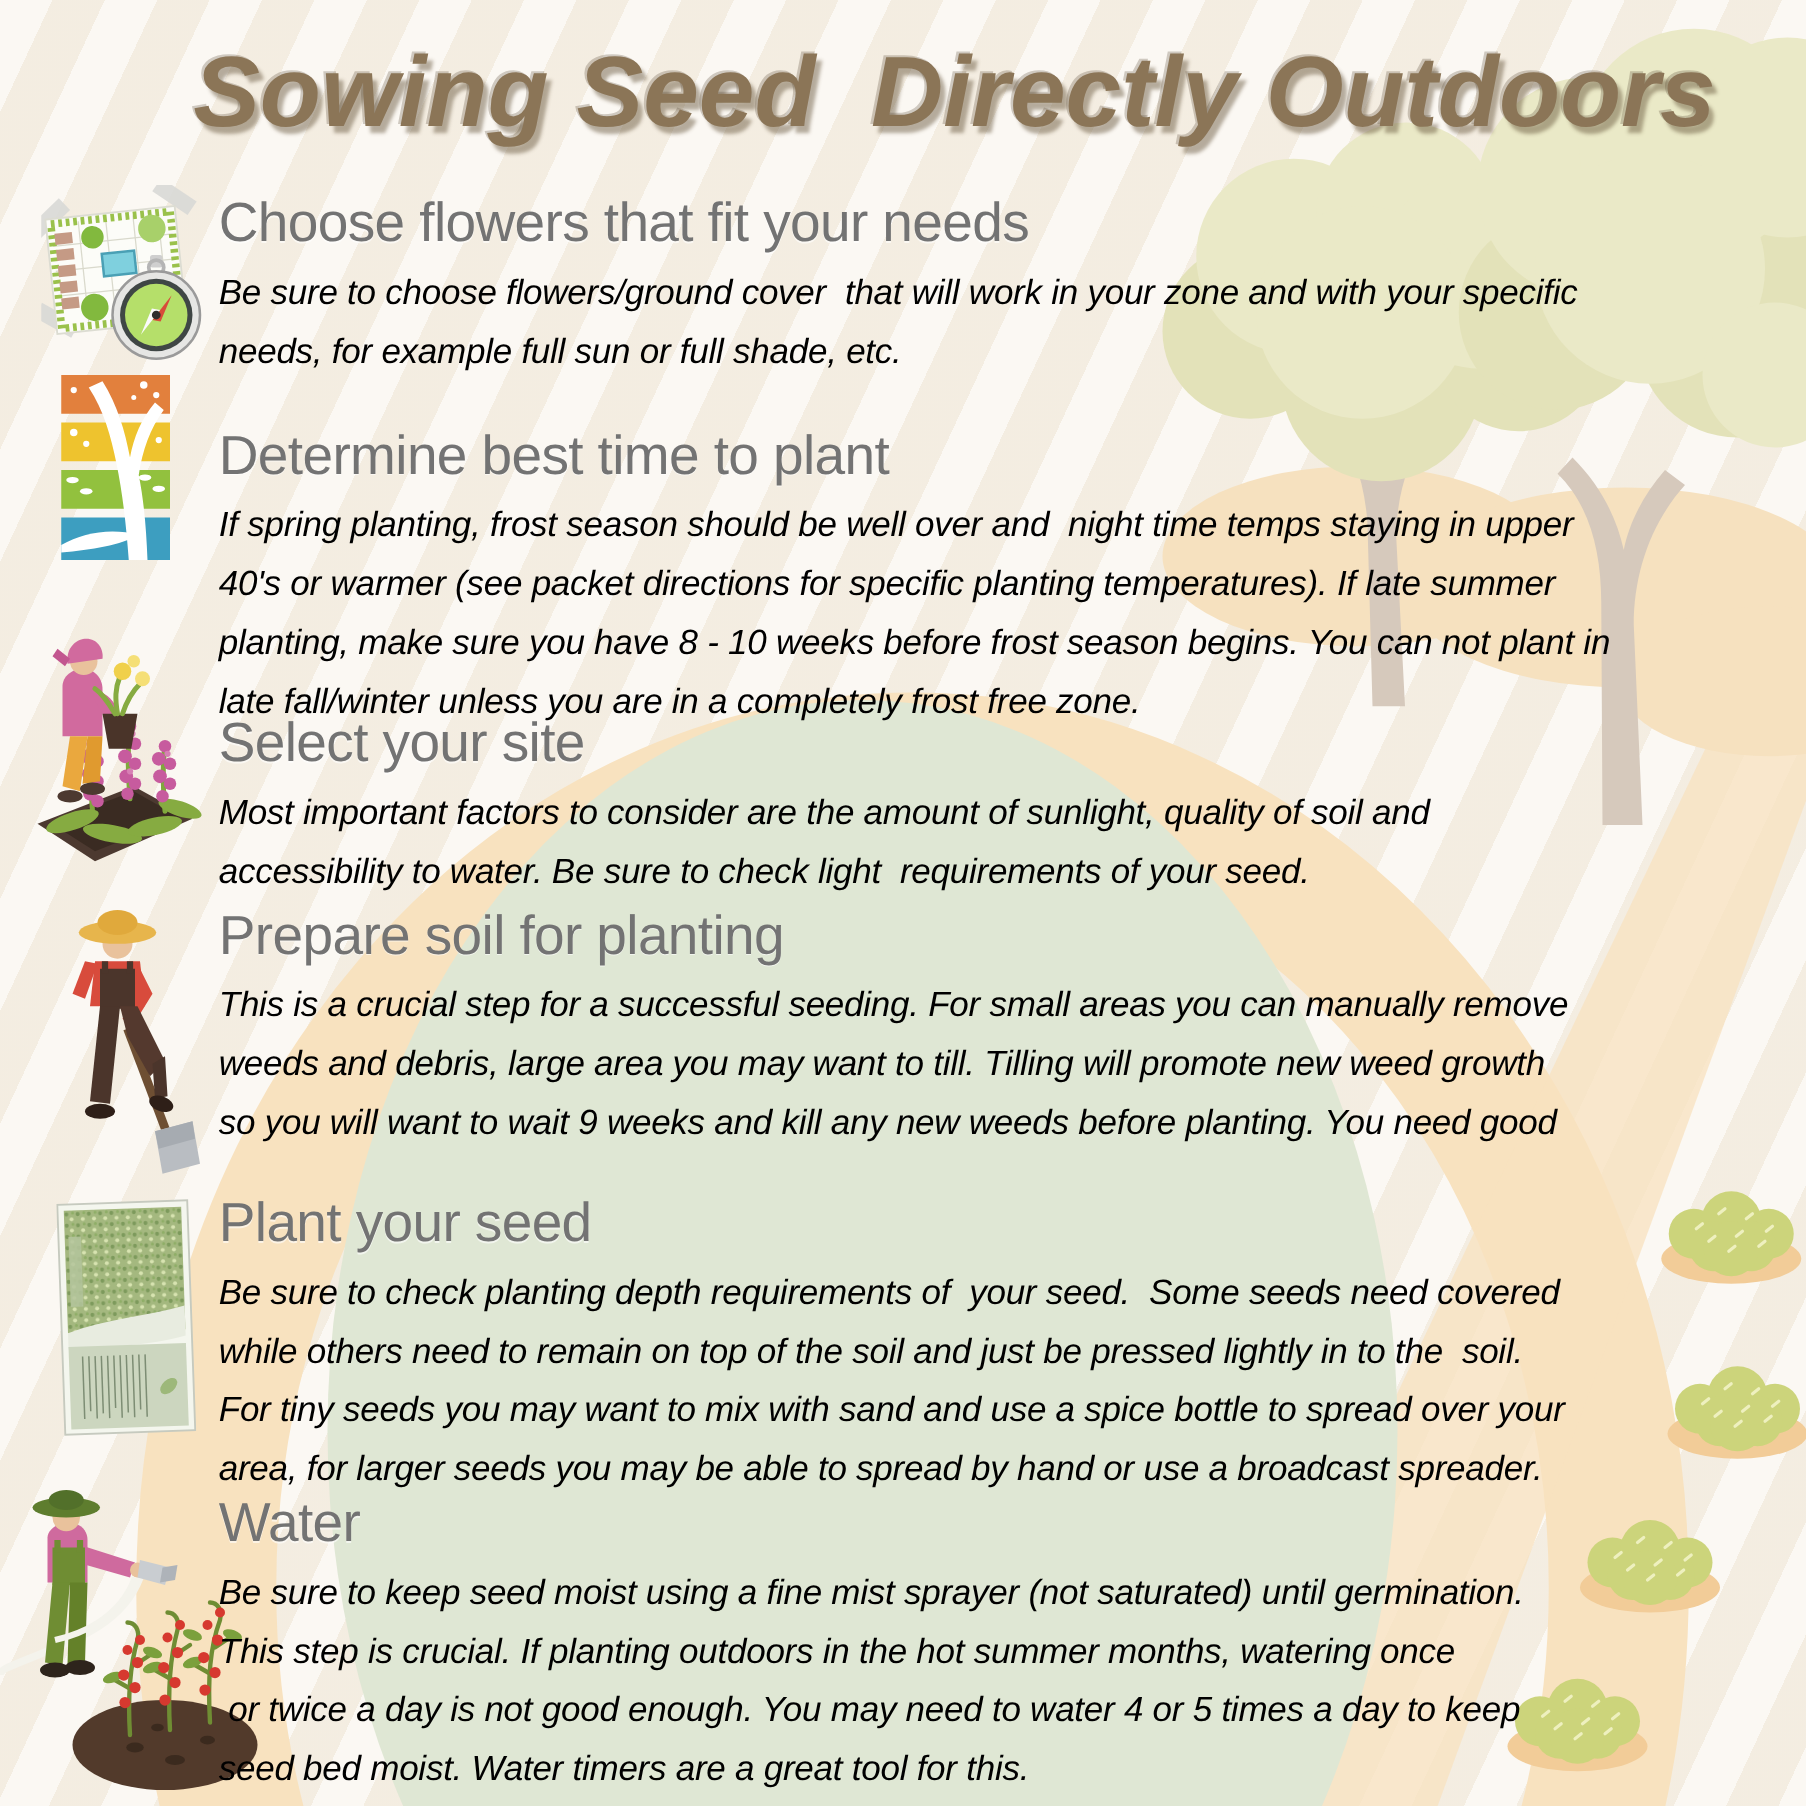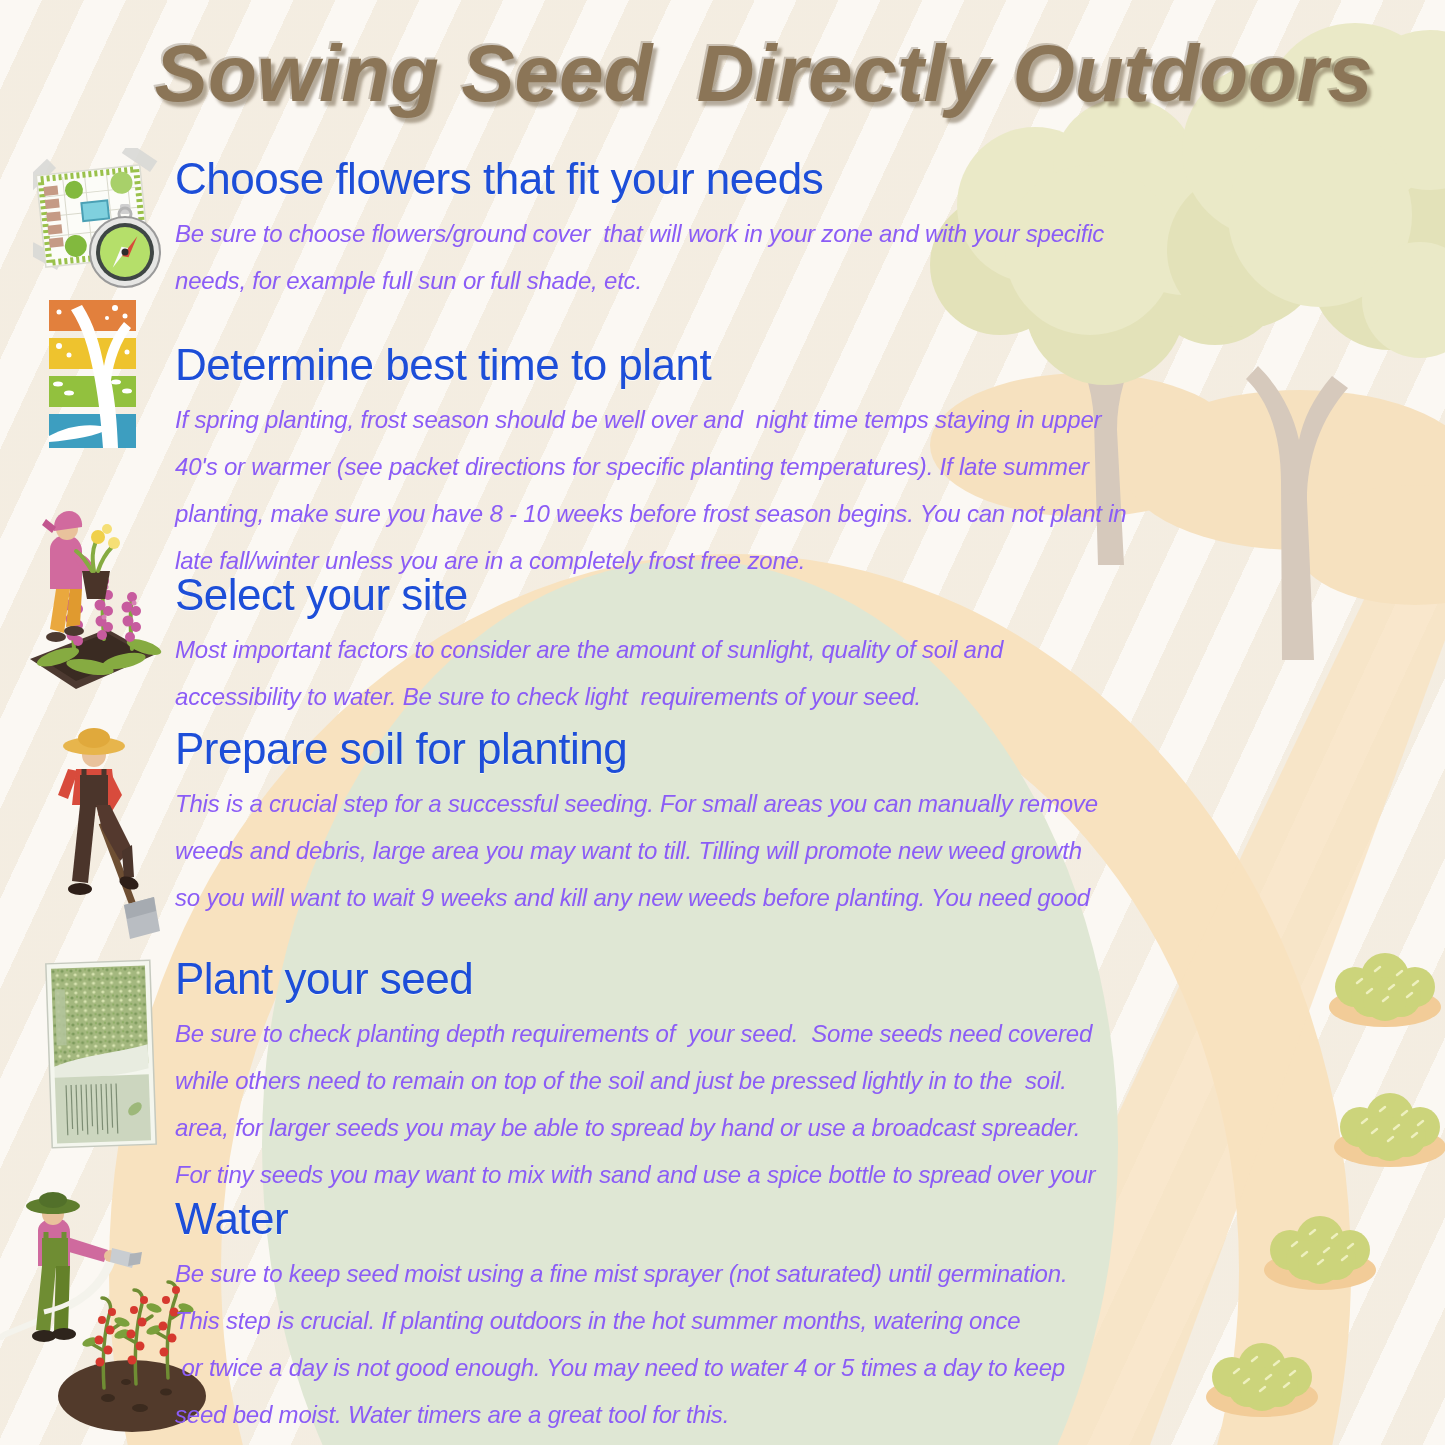--- a/index.html
+++ b/index.html
@@ -15,26 +15,26 @@
   .content{position:absolute;inset:0;z-index:1;}
   .page-title{
     position:absolute;top:28px;left:0;width:100%;text-align:center;
     font-size:80px;font-weight:bold;font-style:italic;color:#8b7557;
     letter-spacing:0px;white-space:pre;
     text-shadow:-2px -2px 0 rgba(74,58,38,0.25), 4px 5px 3px rgba(96,78,52,0.45);
     padding-left:41px;
   }
   .step-text{position:absolute;left:175px;width:1265px;}
   .step-heading{
-    font-size:44px;color:#1d4ed8;letter-spacing:-0.5px;line-height:58px;
+    font-size:44px;color:#737373;letter-spacing:-0.5px;line-height:58px;
     text-shadow:0 1px 0 rgba(255,255,255,0.6);
   }
   .step-body{margin-top:2px;}
   .step-body .line{
-    font-size:24px;font-style:italic;color:#8b5cf6;line-height:47px;
+    font-size:28px;font-style:italic;color:#000000;line-height:47px;
     white-space:pre;letter-spacing:-0.2px;
   }
   .t1{top:150px;} .t2{top:296px;margin-top:40px;} .t3{top:566px;} .t4{top:720px;} .t5{top:950px;} .t6{top:1190px;}
   .icon{position:absolute;}
   .i1{top:148px;left:33px;} .i2{top:300px;left:45px;} .i3{top:497px;left:12px;}
   .i4{top:725px;left:30px;} .i5{top:958px;left:45px;} .i6{top:1192px;left:0px;}
 </style>
 </head>
 <body>
 
@@ -334,22 +334,22 @@
       </g>
       <ellipse cx="88" cy="152" rx="8" ry="5" fill="#9db87a" transform="rotate(-40 88 152)"></ellipse>
       <rect x="12" y="30" width="10" height="56" fill="#b4c49c" opacity="0.85"></rect>
     </g>
   </svg>
   <div class="step-text t5">
     <div class="step-heading">Plant your seed</div>
     <div class="step-body">
       <div class="line">Be sure to check planting depth requirements of  your seed.  Some seeds need covered</div>
       <div class="line">while others need to remain on top of the soil and just be pressed lightly in to the  soil.</div>
+      <div class="line">For tiny seeds you may want to mix with sand and use a spice bottle to spread over your</div>
       <div class="line">area, for larger seeds you may be able to spread by hand or use a broadcast spreader.</div>
-      <div class="line">For tiny seeds you may want to mix with sand and use a spice bottle to spread over your</div>
     </div>
   </div>
 
   <svg class="icon i6" width="210" height="252" viewBox="0 0 210 252">
     <path d="M112,70 C96,112 52,122 6,142 C2,144 0,146 0,148" stroke="#f4f3ec" stroke-width="6" fill="none"></path>
 
     <ellipse cx="132" cy="204" rx="74" ry="36" fill="#523a2b"></ellipse>
     <g fill="#3b2a1e">
         <ellipse cx="108" cy="206" rx="7" ry="4"></ellipse>
         <ellipse cx="140" cy="216" rx="8" ry="4"></ellipse>

